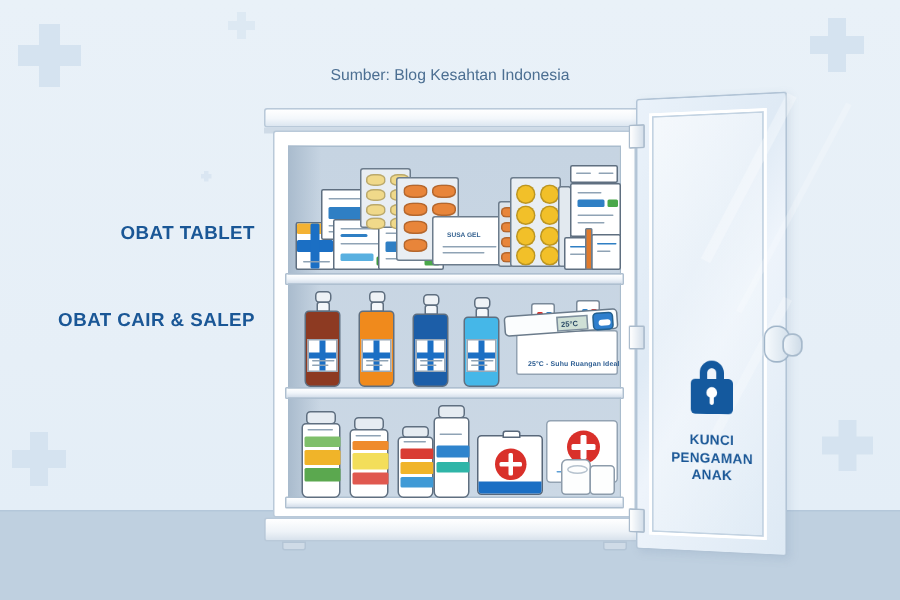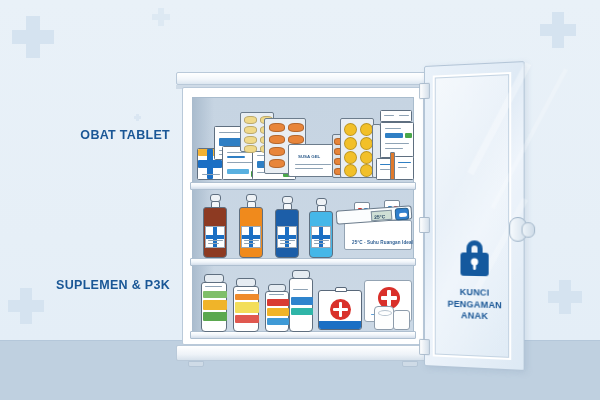--- a/index.html
+++ b/index.html
@@ -138,24 +138,25 @@
     </div>
   <div class="bgcross" style="left:548px;top:280px;width:34px;height:34px;">
       <i></i>
       <b></b>
     </div>
   <div class="bgcross" style="left:134px;top:114px;width:7px;height:7px;opacity:.7;">
       <i></i>
       <b></b>
     </div>
 
+  <div class="subtitle">Sumber: Blog Kesahtan Indonesia</div>
 
   <div class="labelcol">
-    <div class="sidelabel" style="top:128px;right:16px;text-align:right;">OBAT TABLET</div>
-    <div class="sidelabel" style="top:278px;right:16px;">SUPLEMEN &amp; P3K</div>
+    <div class="sidelabel" style="top:148px;right:16px;text-align:right;">OBAT TABLET</div>
+    <div class="sidelabel" style="top:206px;right:16px;">OBAT CAIR &amp; SALEP</div>
   </div>
 
   <div class="cab">
     <div class="cornice"></div>
     <div class="cornice-sh"></div>
     <div class="body"></div>
     <div class="inner"></div>
     <div class="inner-shade"></div>
 
     <div class="shelf-sh" style="top:112px;"></div>

